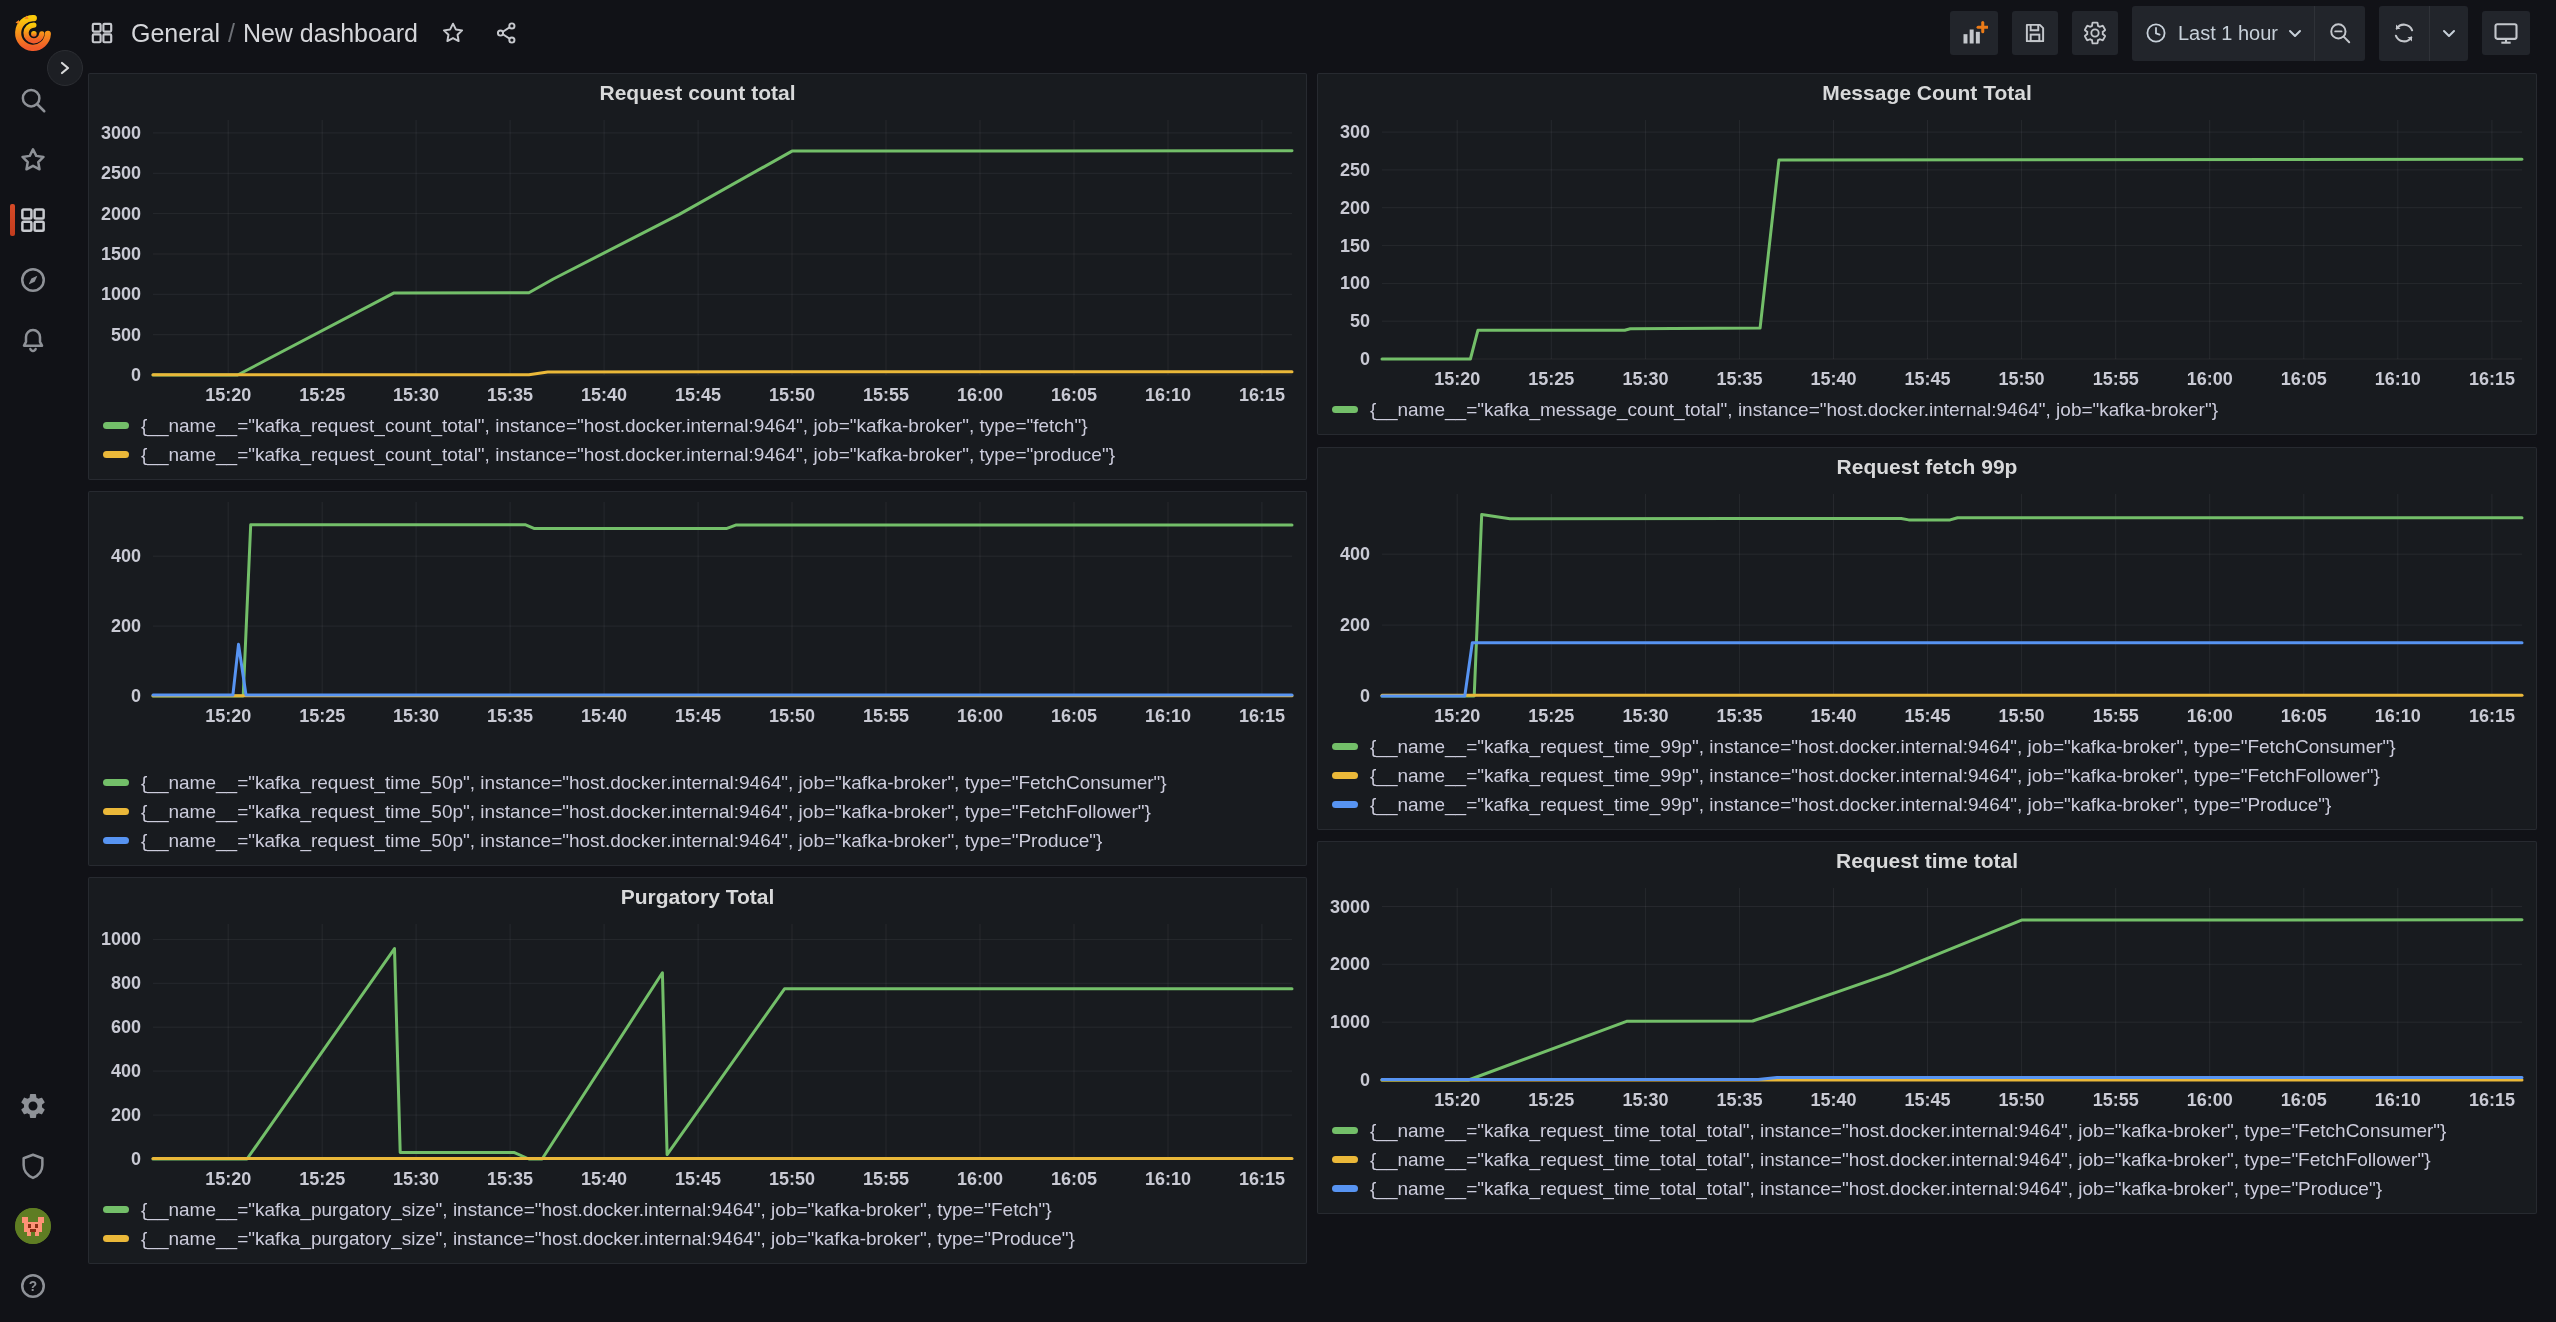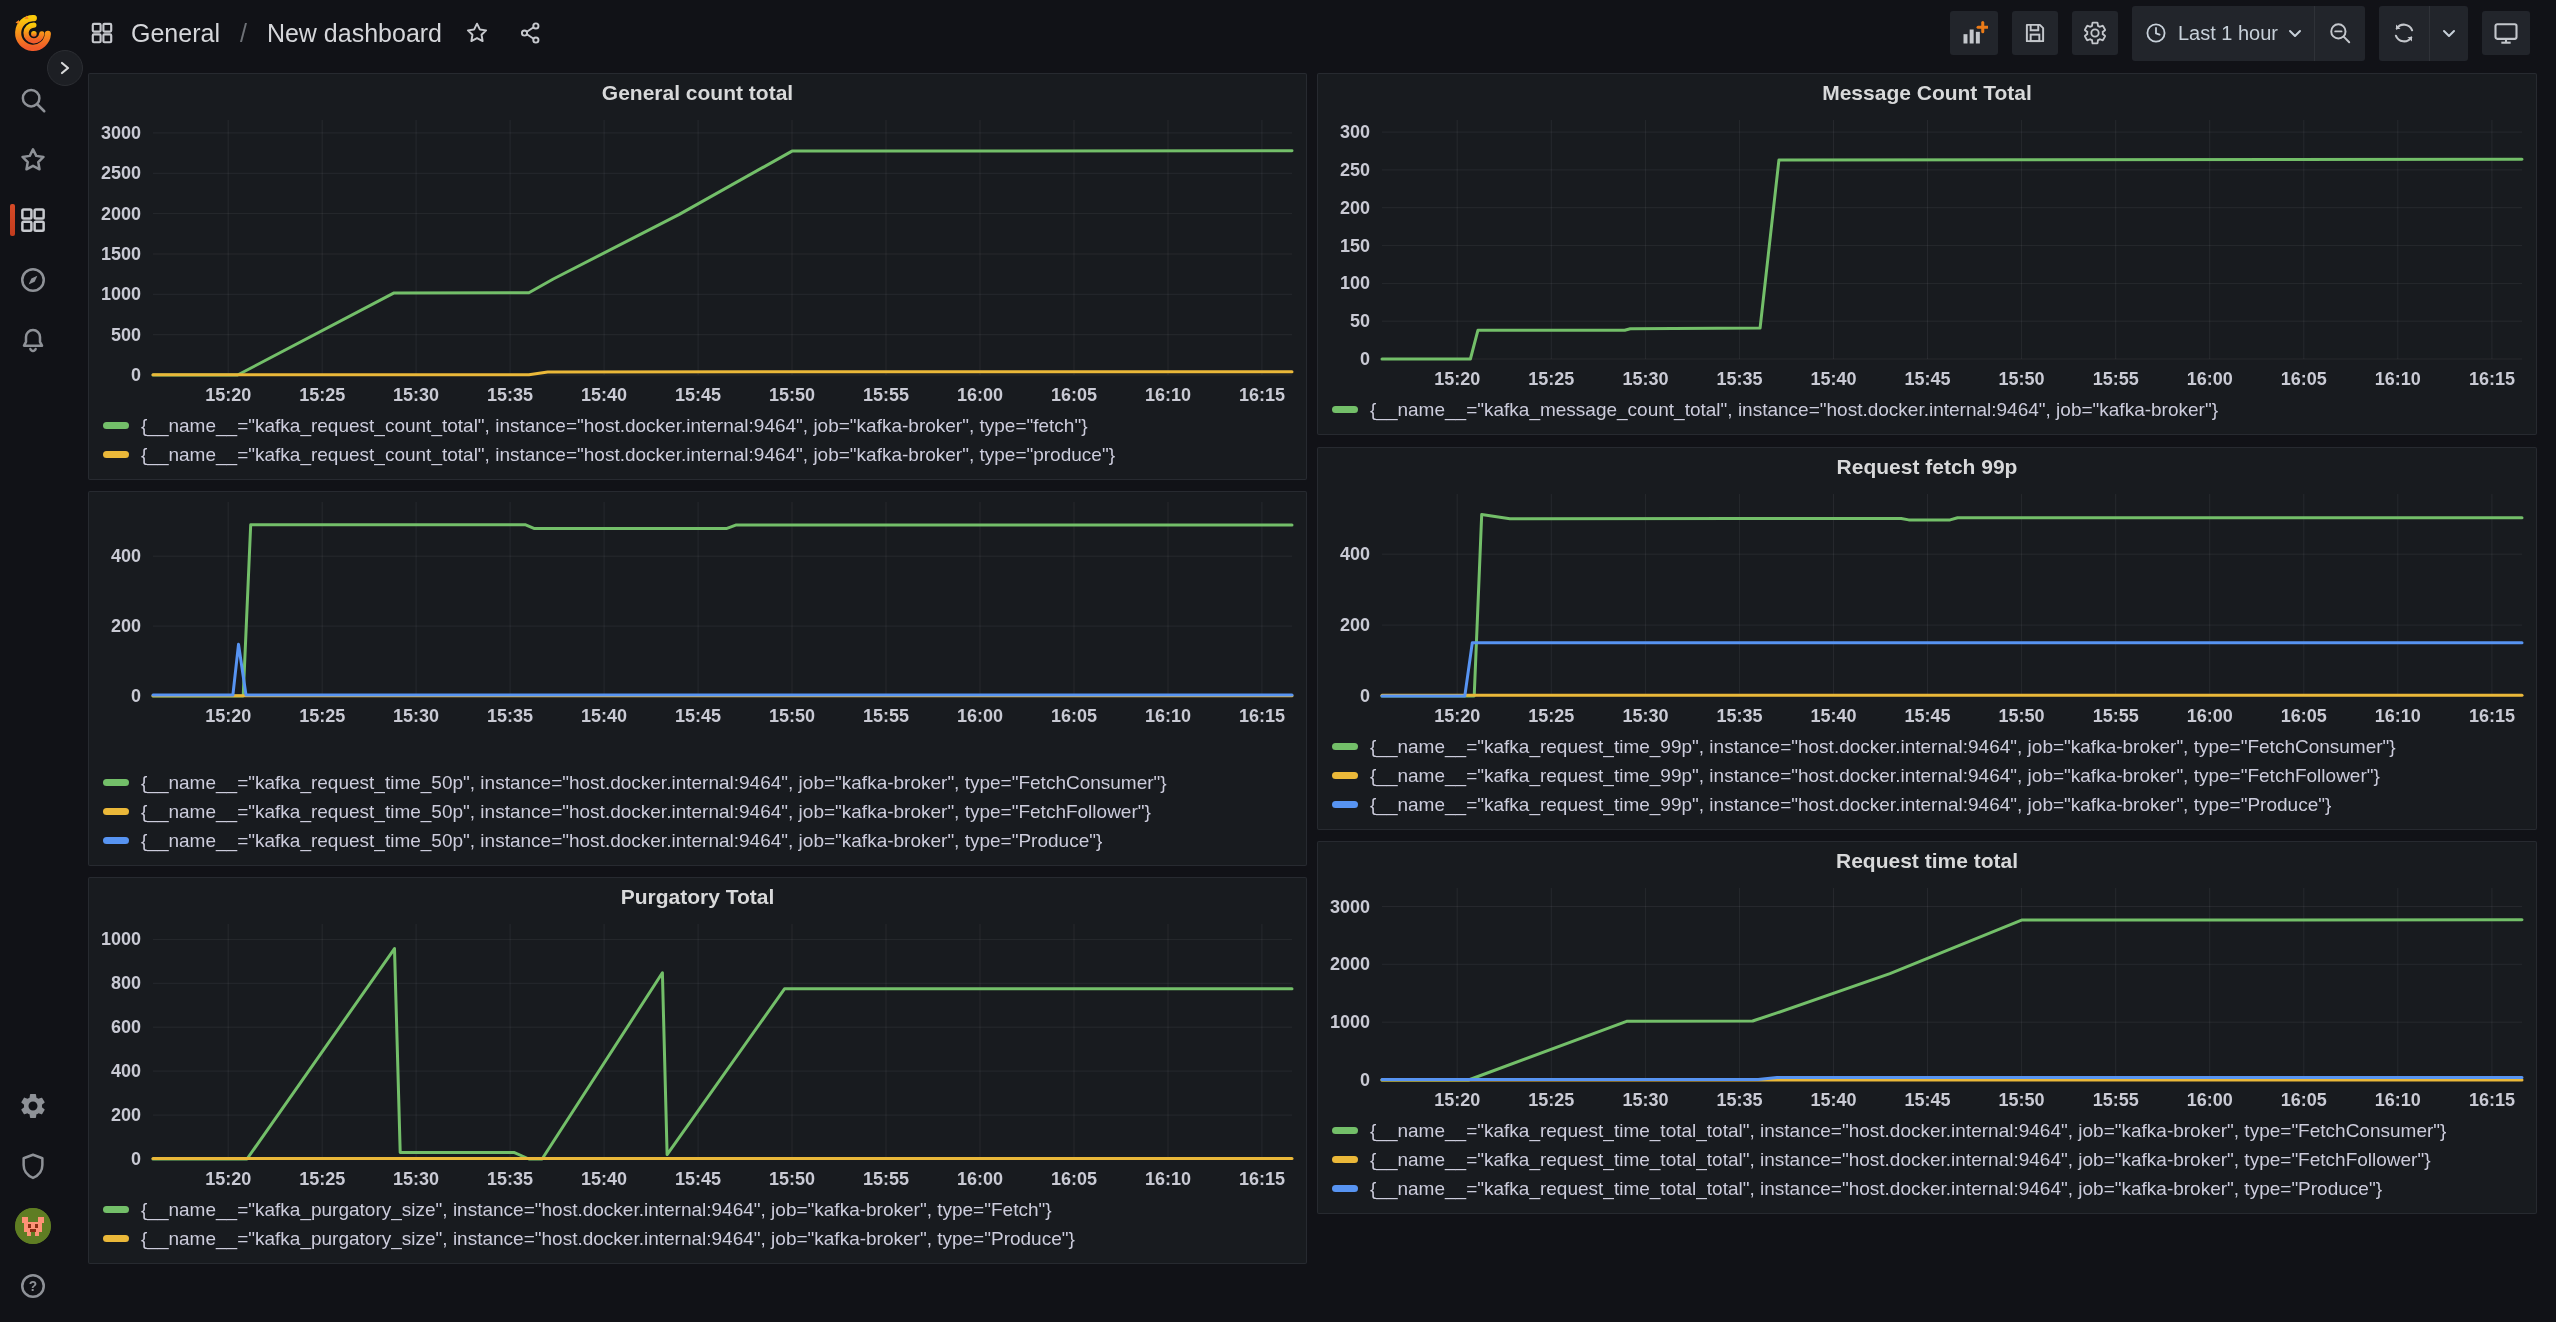--- a/index.html
+++ b/index.html
@@ -14,21 +14,21 @@
   .side-top{position:absolute;top:70px;left:0;}
   .side-bottom{position:absolute;bottom:6px;left:0;}
   .side-item .abar{position:absolute;left:10px;top:14px;width:5px;height:32px;border-radius:2px;
     background:linear-gradient(#d64a27,#c33c1e);}
   .avatar-circle{width:36px;height:36px;border-radius:50%;overflow:hidden;background:#5f7d23;}
 
   
   .topbar{position:absolute;left:65px;right:0;top:0;height:66px;display:flex;align-items:center;
     justify-content:space-between;padding:0 26px 0 24px;box-sizing:border-box;background:#111217;}
   .tb-left{display:flex;align-items:center;gap:16px;}
-  .crumb{font-size:25px;color:#d5d6da;display:flex;gap:20px;align-items:center;}
+  .crumb{font-size:25px;color:#d5d6da;display:flex;gap:8px;align-items:center;}
   .crumb .sep{color:#6e7177;}
   .crumb .c-link{cursor:pointer;}
   .tb-right{display:flex;align-items:center;gap:14px;}
   .tb-btn{height:44px;min-width:44px;background:#22252b;border:none;border-radius:3px;display:flex;
     align-items:center;justify-content:center;cursor:pointer;padding:0 10px;box-sizing:border-box;}
   .tb-group{display:flex;align-items:stretch;height:55px;background:#22252b;border-radius:3px;overflow:hidden;}
   .tb-seg{display:flex;align-items:center;justify-content:center;padding:0 12px;cursor:pointer;}
   .tb-seg + .tb-seg{border-left:1px solid #2f3238;}
   .time-label{font-size:20px;color:#c7d0d9;margin:0 10px 0 10px;font-weight:500;}
   .icon-btn-plain{background:none;border:none;cursor:pointer;display:flex;align-items:center;}
@@ -264,21 +264,21 @@
             <line x1="8" y1="20.3" x2="16" y2="20.3"></line>
           </g>
         </svg>
     </button>
   </div>
 </header>
 
 <main>
   <div class="col col-left">
     <section class="panel" style="height:407px">
-      <div class="panel-title">General count total</div>
+      <div class="panel-title">Request count total</div>
       <div class="panel-chart"><svg width="1217" height="299" viewBox="0 0 1217 299">
             <line class="grid" x1="64" y1="265.0" x2="1203" y2="265.0"></line>
             <text class="tick ty" x="52" y="271">0</text>
             <line class="grid" x1="64" y1="224.7" x2="1203" y2="224.7"></line>
             <text class="tick ty" x="52" y="230.7">500</text>
             <line class="grid" x1="64" y1="184.3" x2="1203" y2="184.3"></line>
             <text class="tick ty" x="52" y="190.3">1000</text>
             <line class="grid" x1="64" y1="144.0" x2="1203" y2="144.0"></line>
             <text class="tick ty" x="52" y="150">1500</text>
             <line class="grid" x1="64" y1="103.6" x2="1203" y2="103.6"></line>

